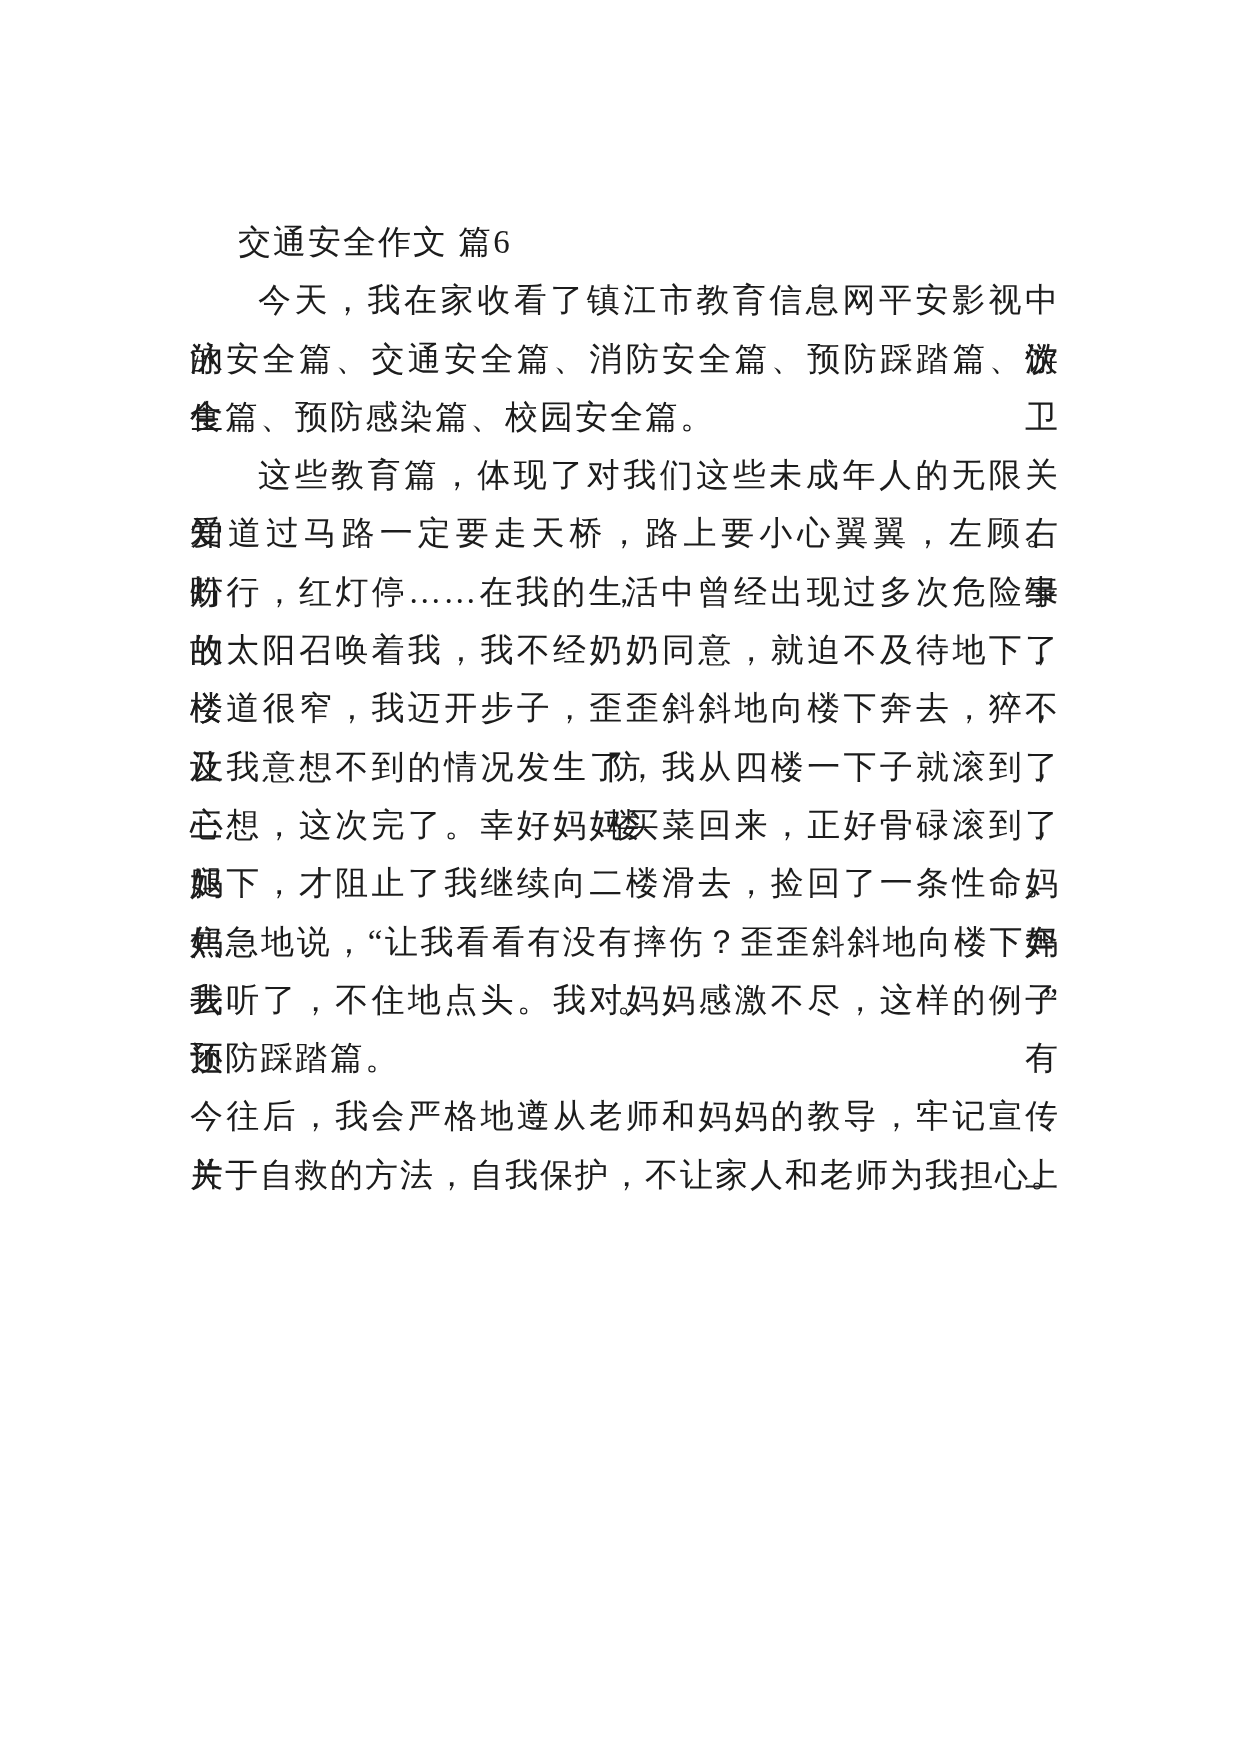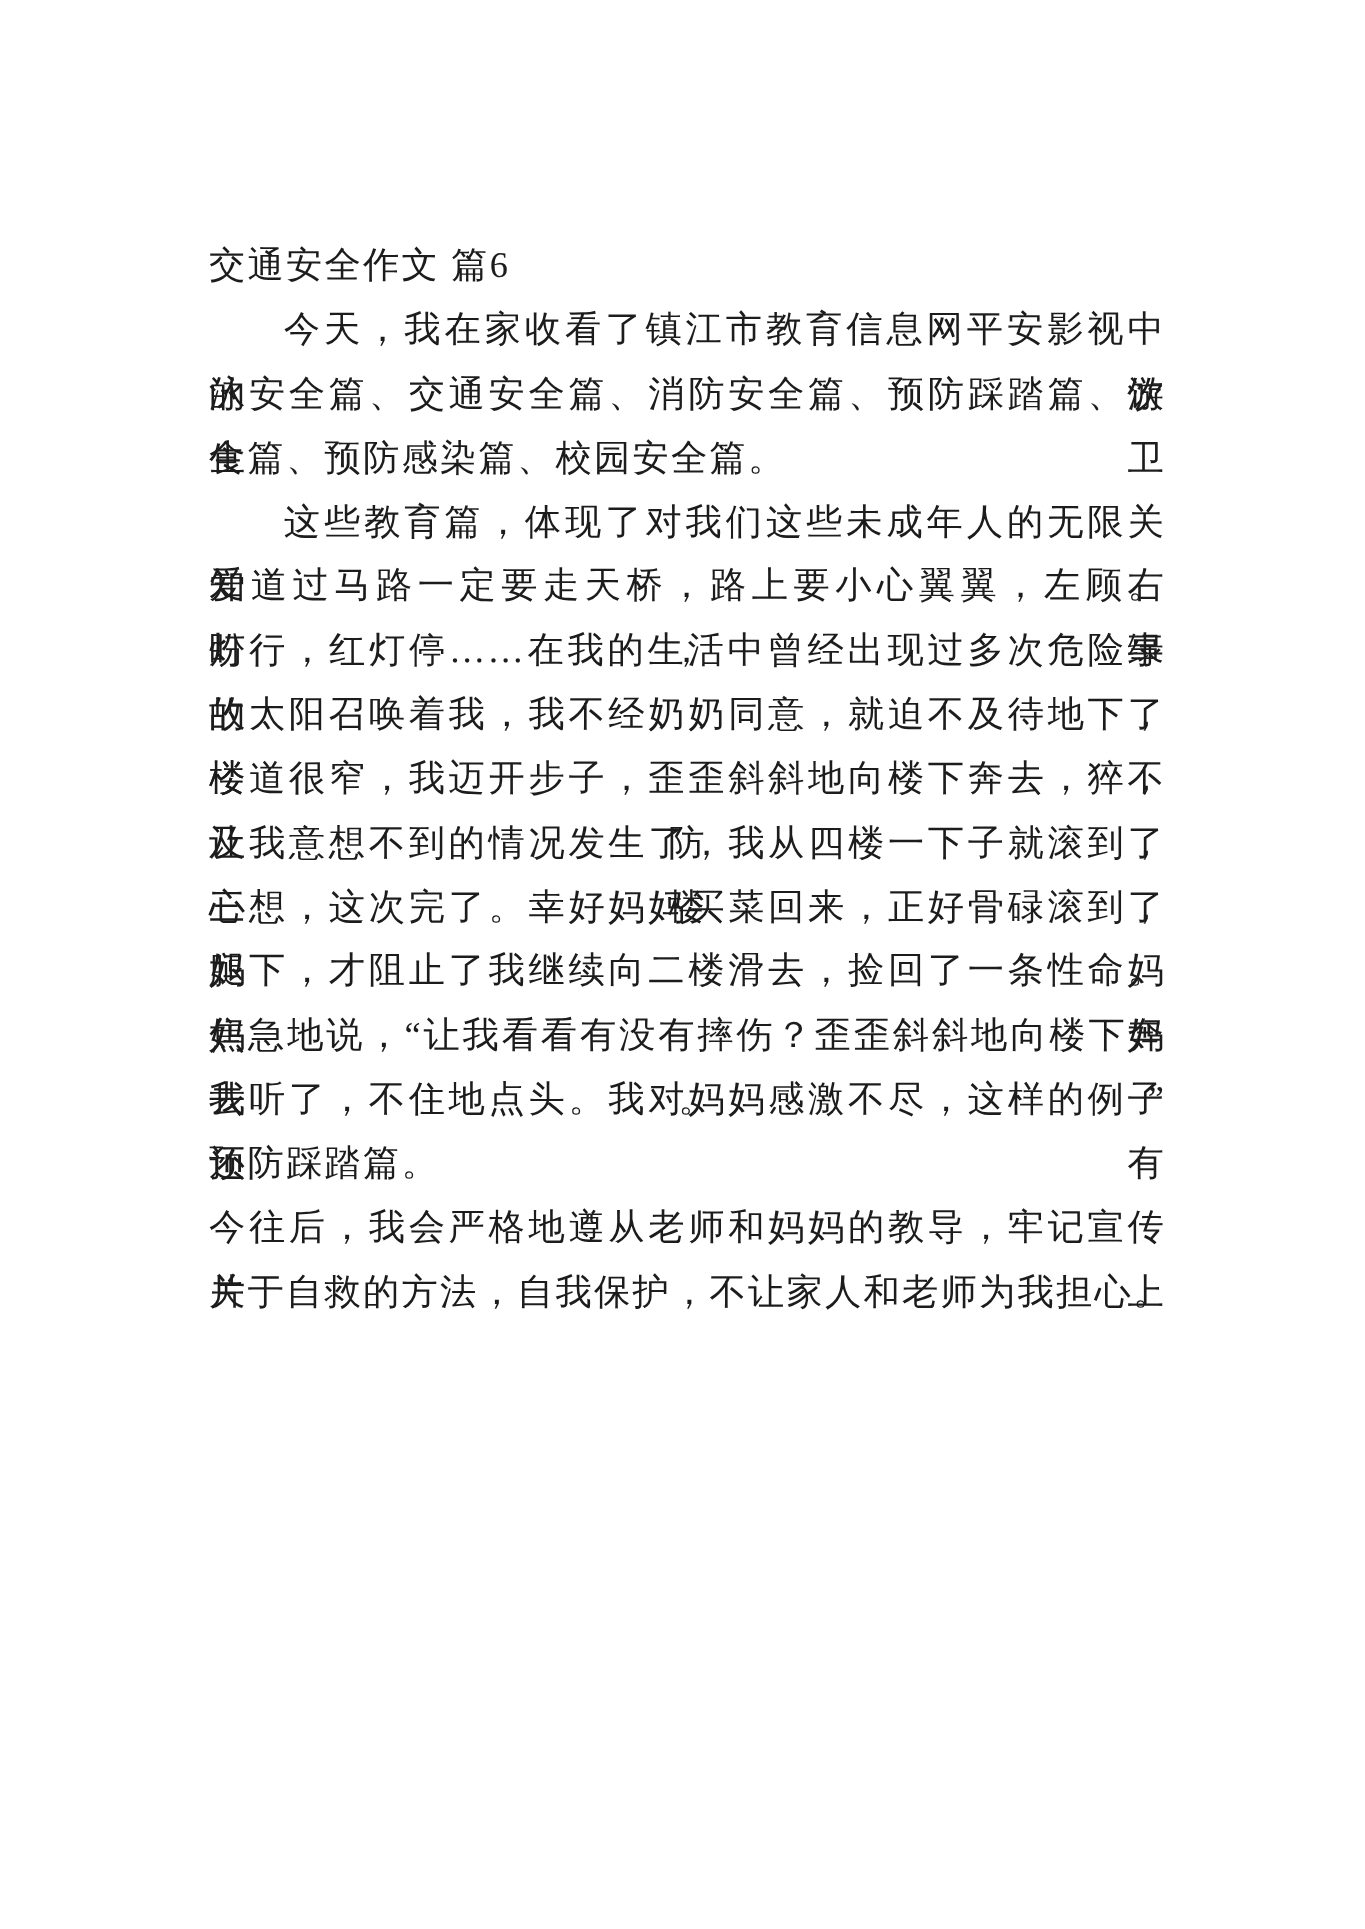--- a/index.html
+++ b/index.html
@@ -41,20 +41,21 @@
     white-space: normal;
     text-align: justify;
     text-align-last: justify;
     text-justify: inter-character;
   }
   .line.indent {
     text-indent: 68px;
   }
   .title-line {
     height: 58.3px;
+    margin-left: 48px;
   }
 </style>
 </head>
 <body>
 
 <div class="page">
   <div class="essay">
     <div class="title-line">交通安全作文 篇6</div>
     <div>
         <div class="line indent justify">今天，我在家收看了镇江市教育信息网平安影视中的游</div>

